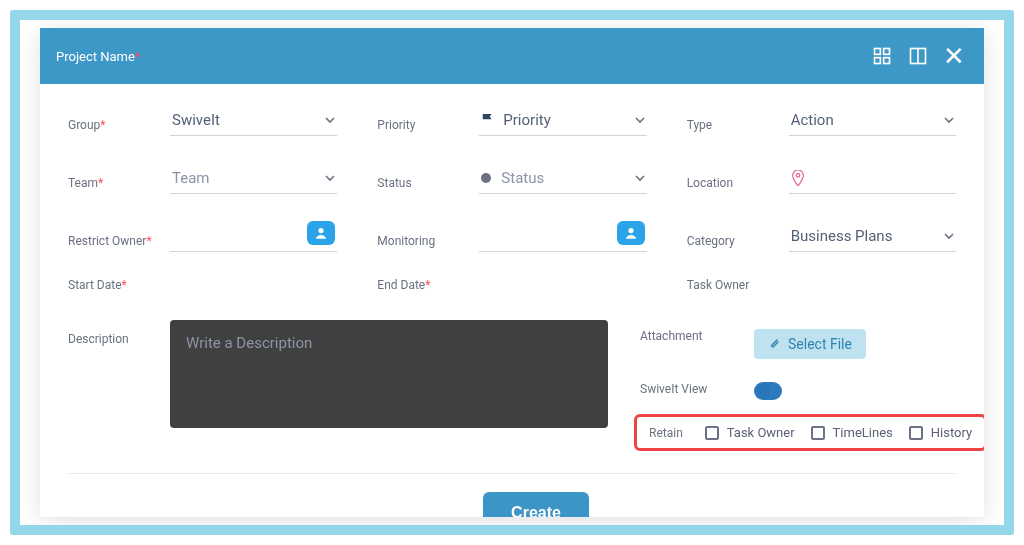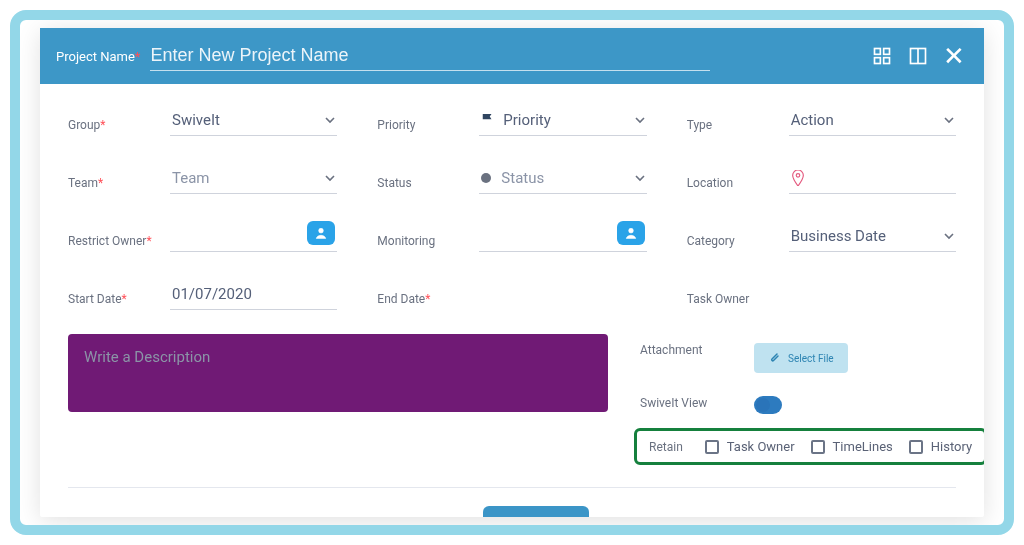--- a/index.html
+++ b/index.html
@@ -8,21 +8,21 @@
     color: #555c6b;
     background: #ffffff;
     width: 1024px;
     height: 545px;
     overflow: hidden;
   }
   .outer-shell {
     position: absolute;
     top: 10px; left: 10px; right: 10px; bottom: 10px;
     border: 10px solid #93d7e8;
-    border-radius: 16px;
+    border-radius: 3px;
     background: #ffffff;
     overflow: hidden;
   }
   .modal {
     position: absolute;
     top: 8px; left: 20px; right: 20px; bottom: 8px;
     background: #ffffff;
     border-radius: 2px;
     box-shadow: 0 4px 24px rgba(0,0,0,0.12);
     display: flex;
@@ -151,22 +151,22 @@
     flex: 0 0 540px;
   }
   .desc-left .lbl {
     flex: 0 0 92px;
     font-size: 12px;
     color: #6a7180;
     padding-top: 12px;
   }
   .desc-ta {
     flex: 1;
-    height: 78px;
-    background: #701a75;
+    height: 108px;
+    background: #404040;
     border: none;
     border-radius: 4px;
     resize: none;
     font-family: inherit;
     font-size: 15px;
     color: #8b94a7;
     padding: 14px 16px;
     outline: none;
   }
   .desc-ta::placeholder { color: #8b94a7; }
@@ -190,21 +190,21 @@
   }
   .select-file {
     display: inline-flex;
     align-items: center;
     gap: 8px;
     height: 30px;
     padding: 0 14px;
     background: #bfe2f0;
     border-radius: 4px;
     color: #2d84b2;
-    font-size: 10px;
+    font-size: 14px;
     cursor: pointer;
   }
   .switch {
     width: 28px; height: 18px;
     border-radius: 18px;
     background: #2d7bbf;
     position: relative;
   }
   .switch::after {
     content: "";
@@ -213,21 +213,21 @@
     background: #2a74b9;
     border-radius: 50%;
     top: 2px; left: 2px;
   }
   .retain-row {
     display: flex;
     align-items: center;
     gap: 16px;
     font-size: 13px;
     color: #5a6276;
-    border: 3px solid #15803d;
+    border: 3px solid #ef4444;
     border-radius: 6px;
     padding: 8px 12px;
     margin-left: -6px;
   }
   .retain-row .lbl2 {
     font-size: 12px;
     color: #6a7180;
     margin-right: 6px;
   }
   .cb {
@@ -267,21 +267,20 @@
 </head>
 <body>
 
 <div class="outer-shell">
   <div class="modal">
 
     <div class="modal-header">
       <span class="hdr-label">
         <span>Project Name</span><span class="req">*</span>
       </span>
-      <input class="hdr-input" type="text" placeholder="Enter New Project Name" style="">
       <div class="hdr-spacer"></div>
       <span class="hdr-btn">
         <svg width="20" height="20" viewBox="0 0 24 24" fill="none" stroke="currentColor" stroke-width="2">
           <rect x="3" y="3" width="7" height="7"></rect>
             <rect x="14" y="3" width="7" height="7"></rect>
           <rect x="3" y="14" width="7" height="7"></rect>
             <rect x="14" y="14" width="7" height="7"></rect>
         </svg>
       </span>
       <span class="hdr-btn">
@@ -383,45 +382,43 @@
                 <circle cx="12" cy="8" r="4" fill="currentColor"></circle>
                 <path d="M4 22c0-4 4-6 8-6s8 2 8 6" fill="currentColor"></path>
               </svg>
             </span>
           </div>
         </div>
 
         <div class="field">
           <span class="lbl">Category</span>
           <div class="ctrl">
-            <span>Business Date</span>
+            <span>Business Plans</span>
             <svg class="caret" viewBox="0 0 10 10">
                 <path d="M1 3l4 4 4-4" stroke="currentColor" fill="none" stroke-width="1.6"></path>
               </svg>
           </div>
         </div>
 
         <div class="field">
           <span class="lbl"><span>Start Date</span><span class="req">*</span></span>
-          <div class="ctrl">
-            <span>01/07/2020</span>
-          </div>
         </div>
 
         <div class="field">
           <span class="lbl"><span>End Date</span><span class="req">*</span></span>
         </div>
 
         <div class="field">
           <span class="lbl">Task Owner</span>
         </div>
       </div>
 
       <div class="desc-row">
         <div class="desc-left">
+          <span class="lbl">Description</span>
           <textarea class="desc-ta" placeholder="Write a Description" style=""></textarea>
         </div>
 
         <div class="side-right">
           <div class="srow">
             <span class="lbl2">Attachment</span>
             <span class="select-file">
               <svg width="12" height="14" viewBox="0 0 12 14">
                 <path d="M9 3 4 8c-1 1 .5 2.5 1.5 1.5L10 5" fill="none" stroke="currentColor" stroke-width="1.5" stroke-linecap="round"></path>
               </svg>

